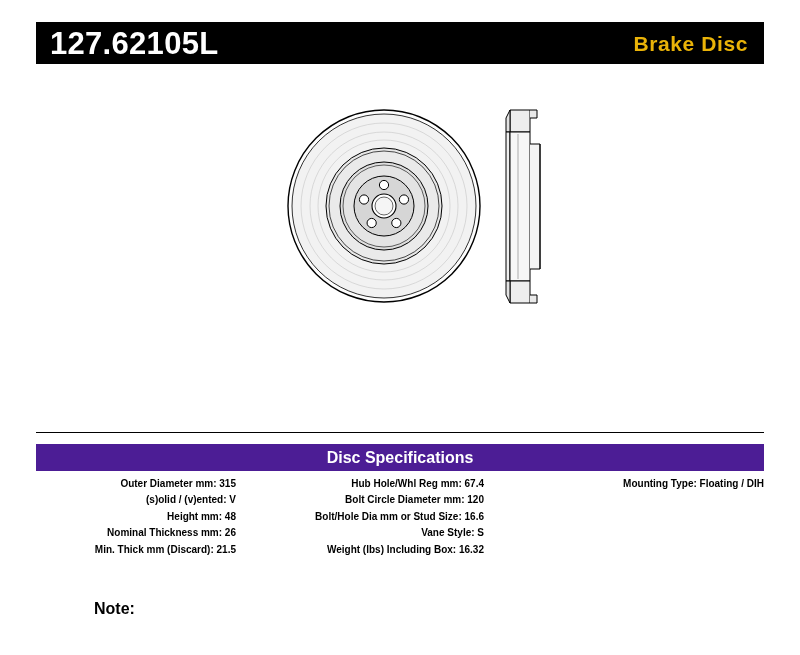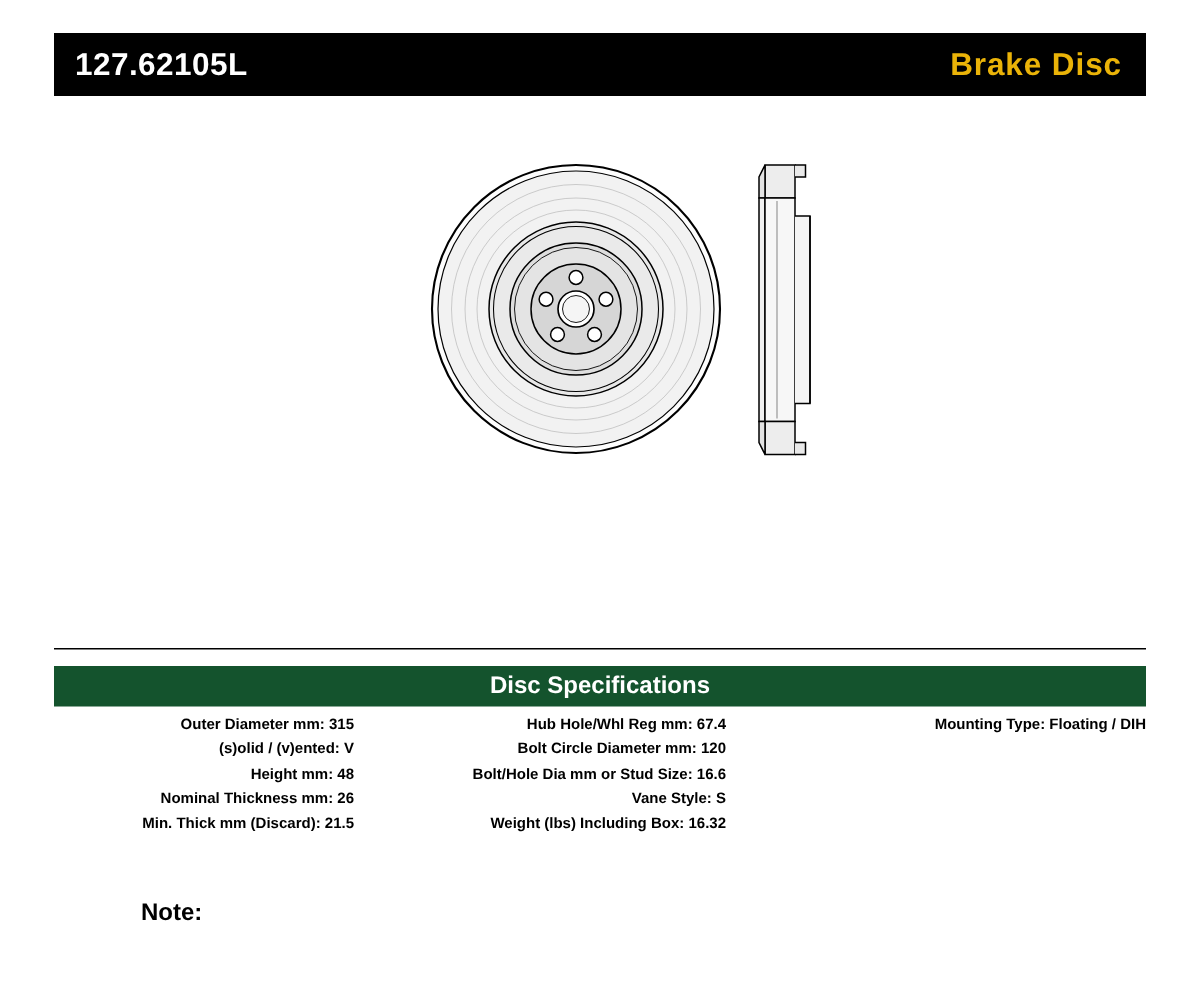--- a/index.html
+++ b/index.html
@@ -30,21 +30,21 @@
     top: 22px;
     width: 728px;
     height: 42px;
     background: #000000;
     display: flex;
     align-items: center;
     justify-content: space-between;
   }
   .part-number {
     color: #ffffff;
-    font-size: 21px;
+    font-size: 31px;
     font-weight: bold;
     letter-spacing: 0.3px;
     padding-left: 14px;
     line-height: 1;
   }
   .header-title {
     color: #eab308;
     font-size: 21px;
     font-weight: bold;
     letter-spacing: 0.6px;
@@ -85,21 +85,21 @@
     background: #000000;
   }
 
   
   .spec-bar {
     position: absolute;
     left: 36px;
     top: 444px;
     width: 728px;
     height: 27px;
-    background: #14532d;
+    background: #4c1d95;
     display: flex;
     align-items: center;
     justify-content: center;
   }
   .spec-bar-title {
     color: #ffffff;
     font-size: 16px;
     font-weight: bold;
     line-height: 1;
   }

